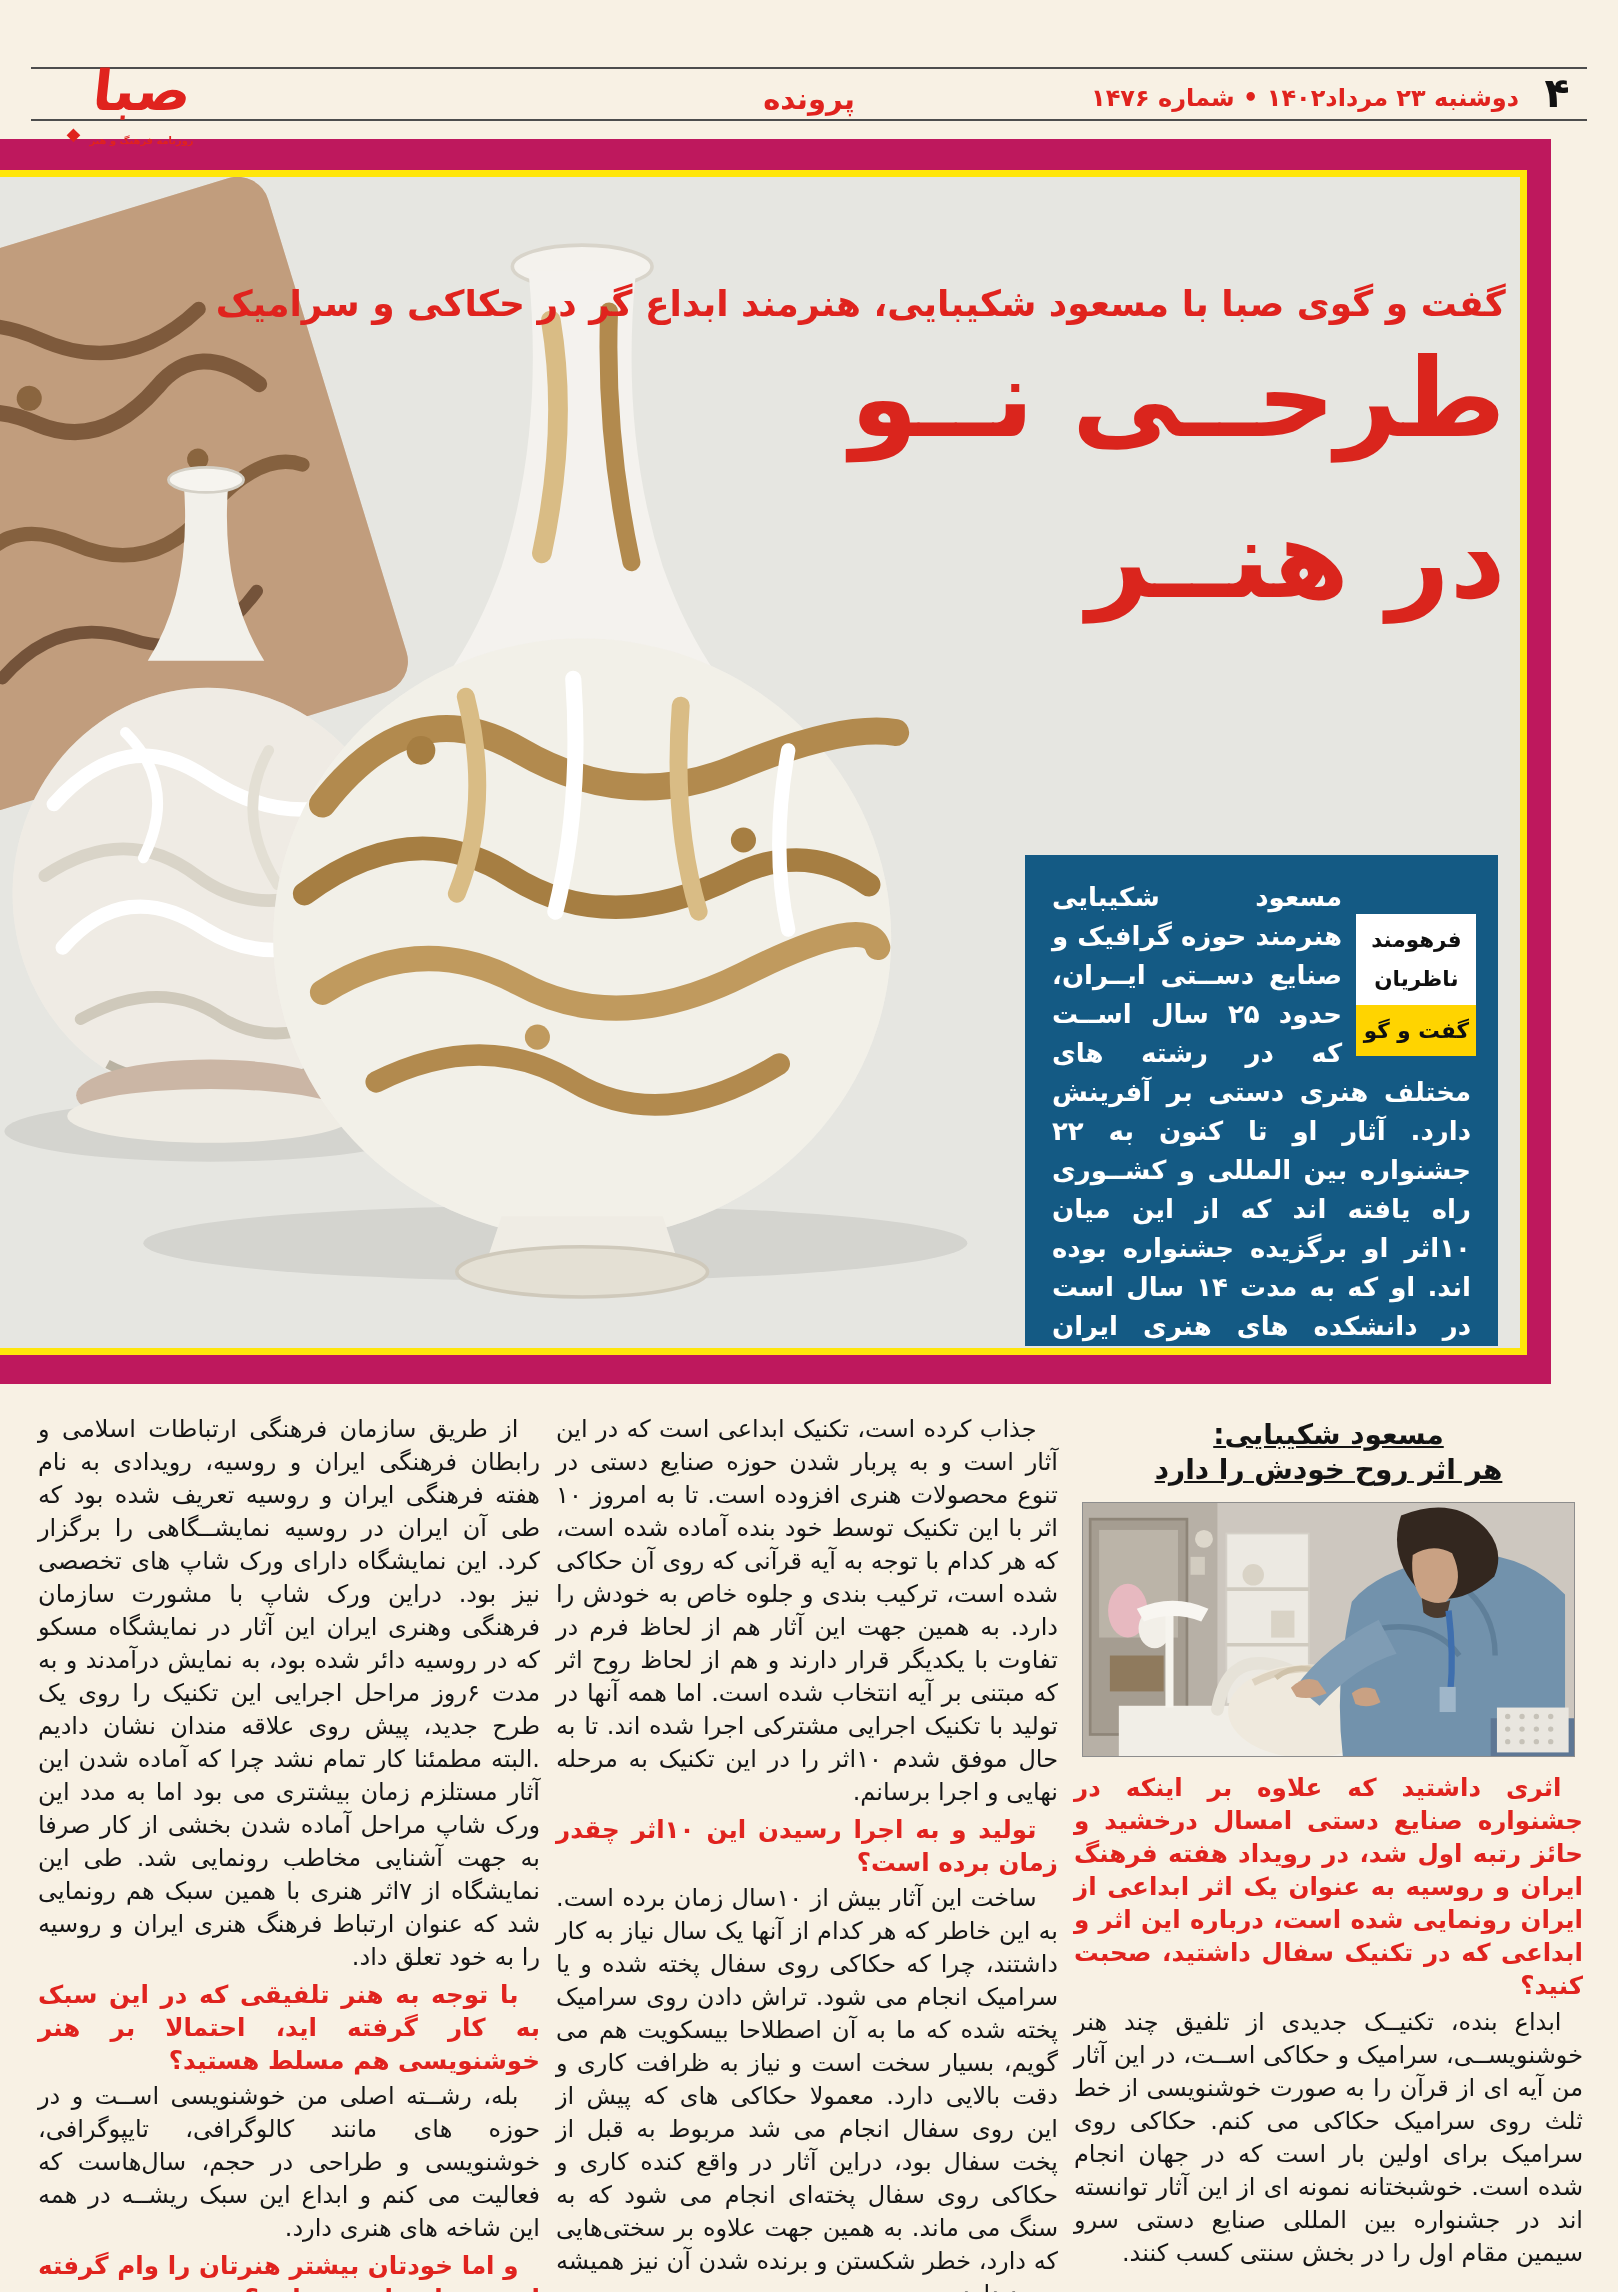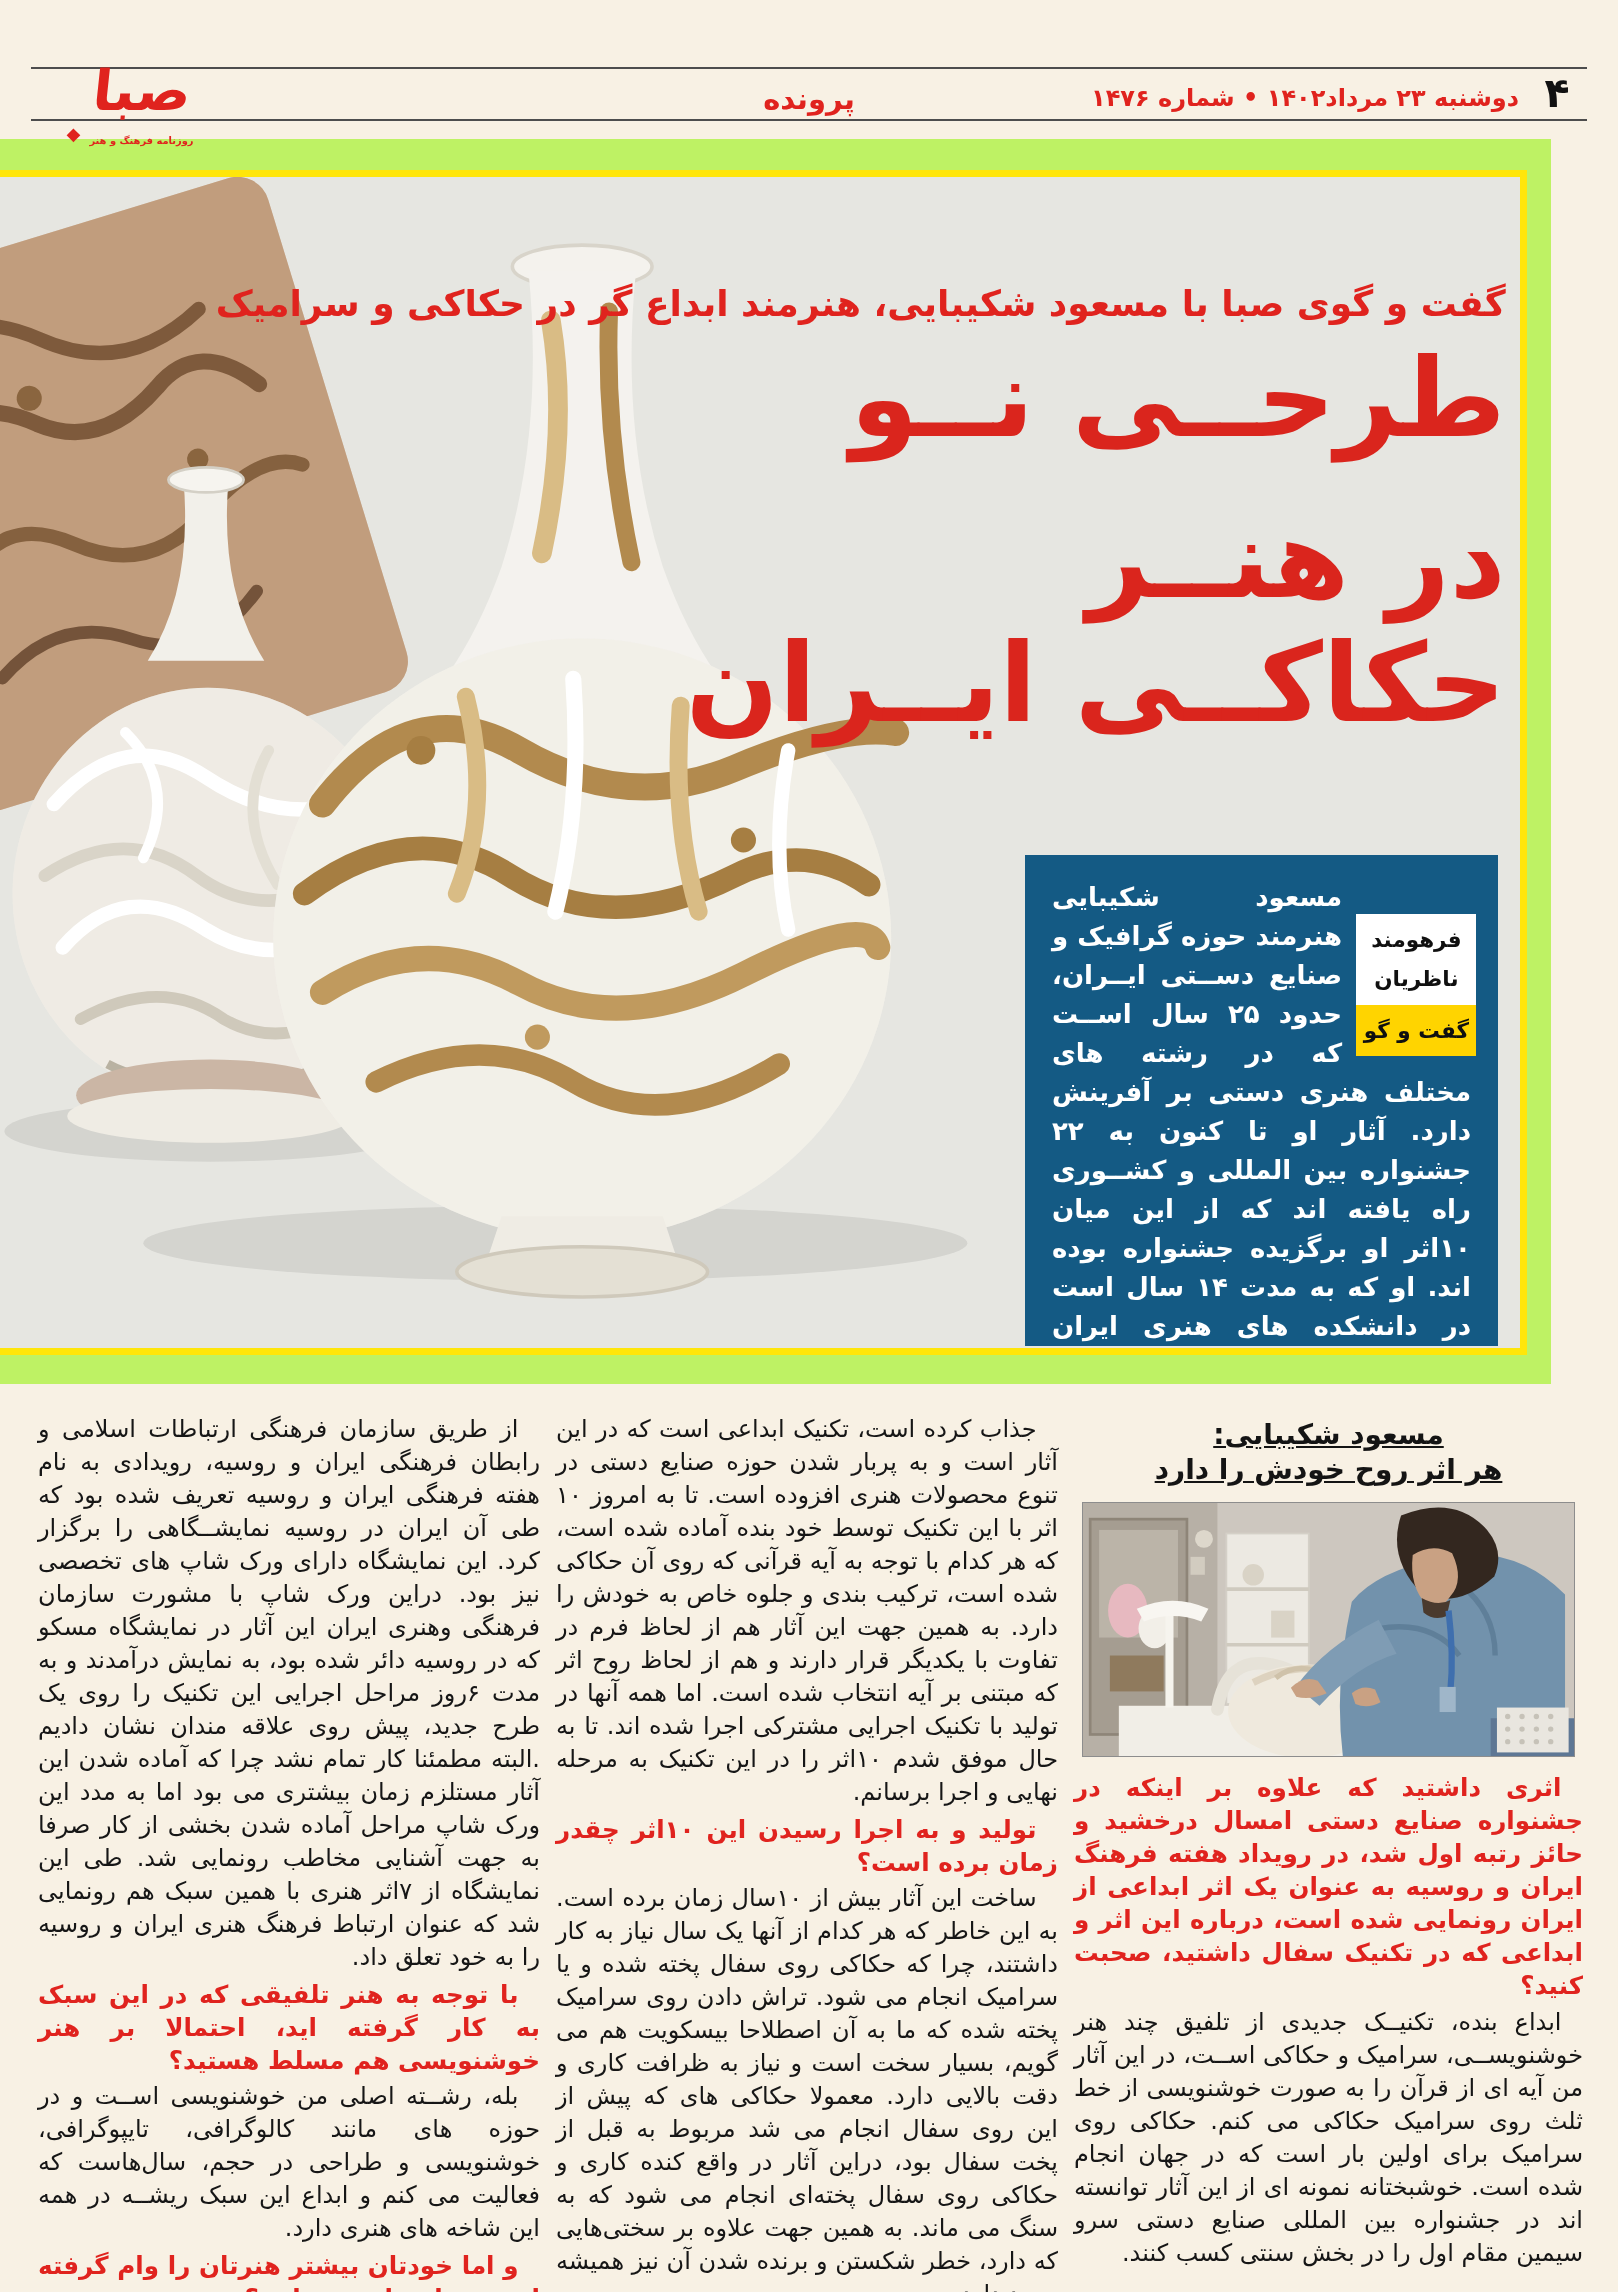--- a/index.html
+++ b/index.html
@@ -31,21 +31,21 @@
   .logo .logo-word{
     font-size:56px;line-height:56px;font-weight:bold;color:#e0231e;
     transform:skewX(-6deg);display:inline-block;
   }
   .logo .logo-tagline{font-size:9.9px;color:#e0231e;margin-top:16px;font-weight:bold;}
   .logo .logo-diamond{position:absolute;left:5.4px;bottom:1.8px;color:#e0231e;font-size:18px;}
 
   
   .feature-frame{
     position:absolute;left:0;top:139px;width:1551px;height:1245px;
-    background:#bef264;
+    background:#be185d;
     box-sizing:border-box;
     padding:31px 24px 29px 0;
   }
   .feature-inner{
     width:100%;height:100%;box-sizing:border-box;
     border:7.2px solid #ffe60a;border-left:none;
     background:#e9e8e4;position:relative;overflow:hidden;
   }
   .vases-art{position:absolute;inset:0;width:100%;height:100%;}
   .kicker{
@@ -159,21 +159,20 @@
 
         <path d="M 560 1160 l 180 0 l 20 60 l -220 0 z" fill="#efece4"></path>
         <ellipse cx="650" cy="1222" rx="140" ry="28" fill="#e4e0d4" stroke="#cfc9bb" stroke-width="4"></ellipse>
       </g>
     </svg>
 
     <div class="kicker">گفت و گوی صبا با مسعود شکیبایی، هنرمند ابداع گر در حکاکی و سرامیک</div>
 
     <div class="big-title bt1">طرحــی نــو</div>
     <div class="big-title bt2">در هنــر</div>
-    <div class="big-title bt3">حکاکــی ایــران</div>
 
     <div class="lead-panel">
       <div class="lead-text">
         <span class="lead-badges">
           <span class="badge badge-white" style="display:block">فرهومند ناظریان</span>
           <span class="badge badge-yellow" style="display:block">گفت و گو</span>
         </span><span>مسعود شکیبایی هنرمند حوزه گرافیک و صنایع دســتی ایــران، حدود ۲۵ سال اســت که در رشته های مختلف هنری دستی بر آفرینش دارد. آثار او تا کنون به ۲۲ جشنواره بین المللی و کشــوری راه یافته اند که از این میان ۱۰اثر او برگزیده جشنواره بوده اند. او که به مدت ۱۴ سال است در دانشکده های هنری ایران مشغول به تدریس است درباره تکنیک ابداعی خود با خبرنگار صبا به گفت و گو نشسته است. در ادامه با این گفت و گو همراه صبا باشید.</span>
       </div>
     </div>
   </div>

